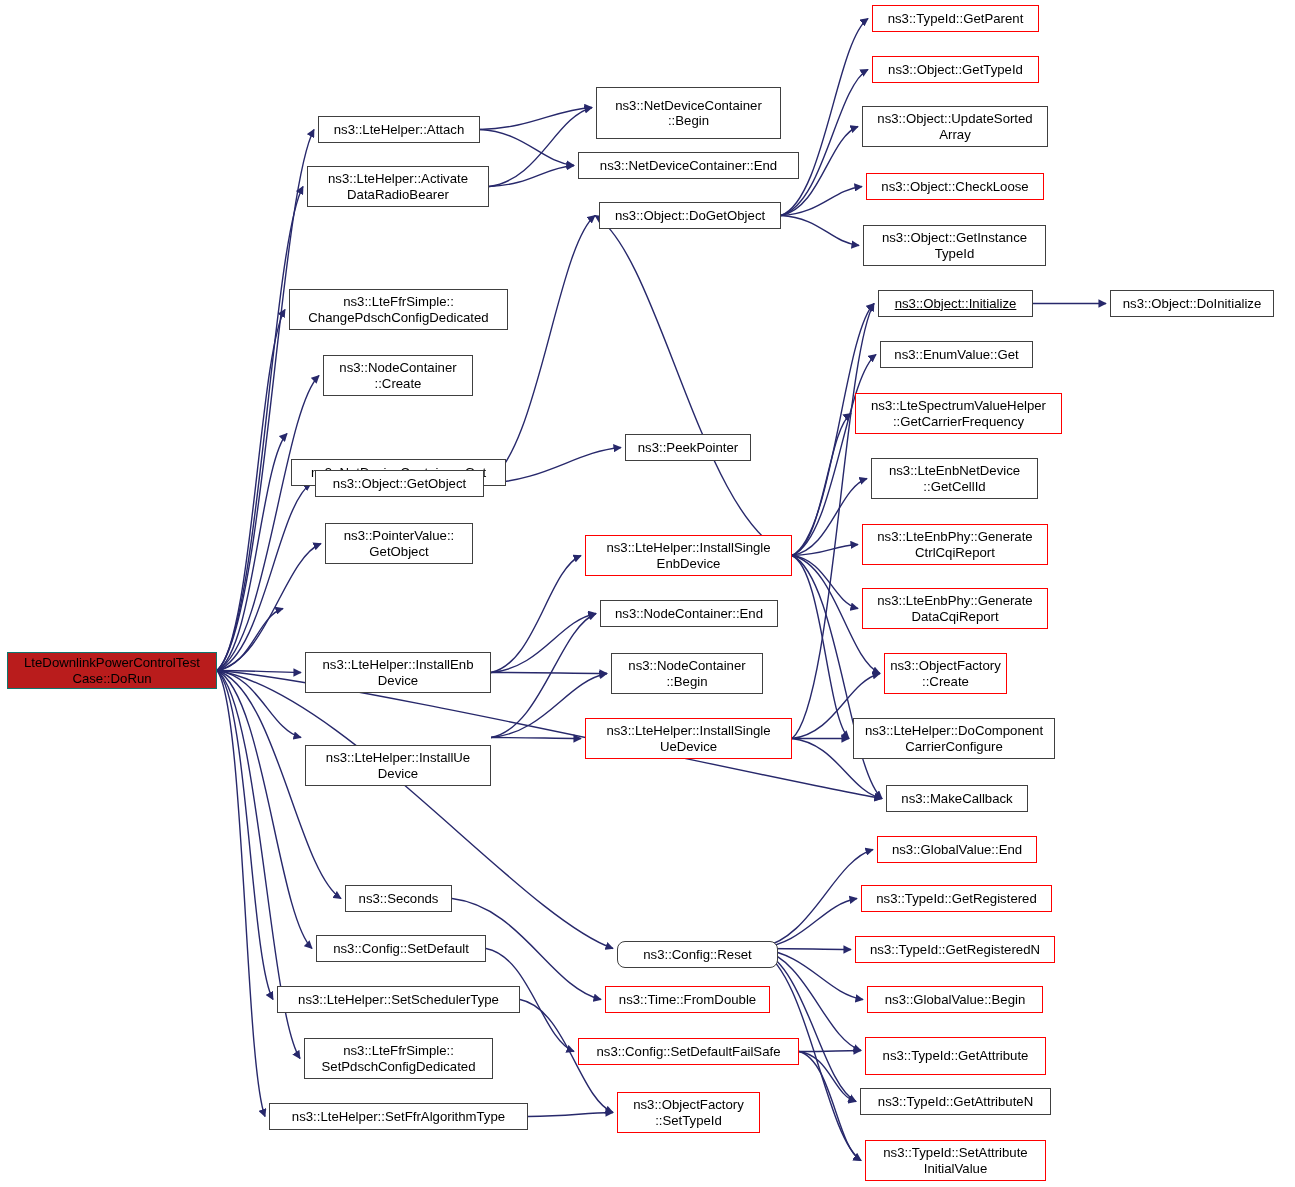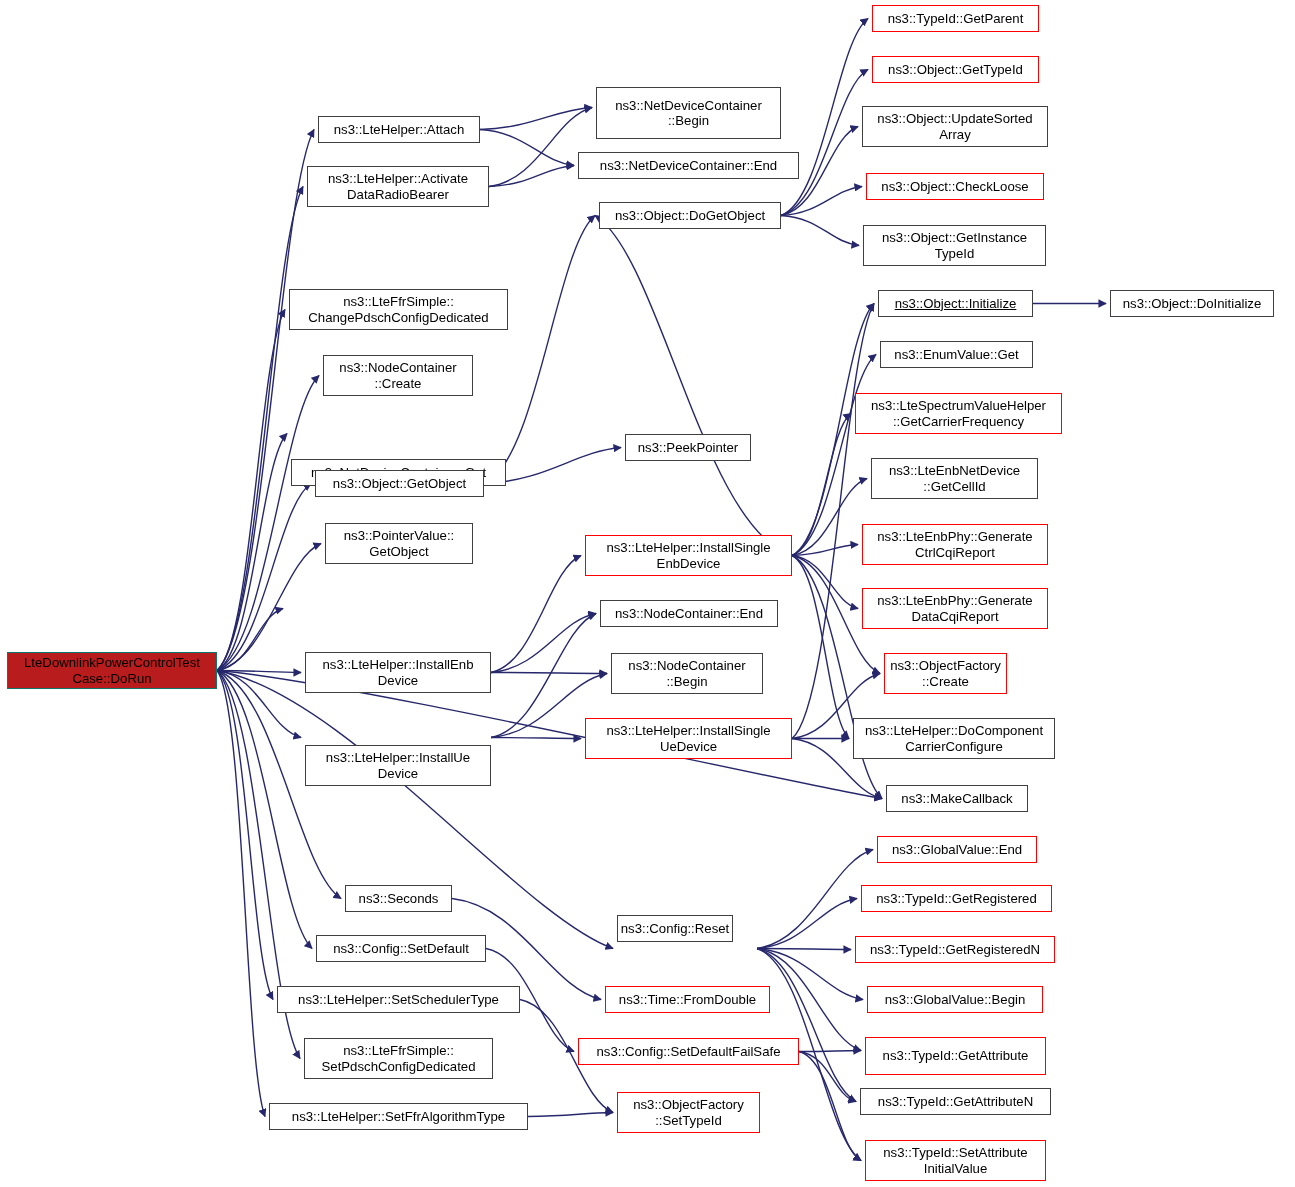--- a/index.html
+++ b/index.html
@@ -150,21 +150,21 @@
     <div class="node" style="left: 578px; top: 152px; width: 221px; height: 27px;">ns3::NetDeviceContainer::End</div>
     <div class="node" style="left: 599px; top: 202px; width: 182px; height: 27px;">ns3::Object::DoGetObject</div>
     <div class="node" style="left: 625px; top: 434px; width: 126px; height: 27px;">ns3::PeekPointer</div>
     <div class="node red" style="left: 585px; top: 535px; width: 207px; height: 41px;">ns3::LteHelper::InstallSingle
 EnbDevice</div>
     <div class="node" style="left: 600px; top: 600px; width: 178px; height: 27px;">ns3::NodeContainer::End</div>
     <div class="node" style="left: 611px; top: 653px; width: 152px; height: 41px;">ns3::NodeContainer
 ::Begin</div>
     <div class="node red" style="left: 585px; top: 718px; width: 207px; height: 41px;">ns3::LteHelper::InstallSingle
 UeDevice</div>
-    <div class="node" style="left: 617px; top: 915px; width: 116px; height: 27px;">ns3::Config::Reset</div>
+    <div class="node" style="left: 617px; top: 941px; width: 161px; height: 27px; border-radius: 8px;">ns3::Config::Reset</div>
     <div class="node red" style="left: 605px; top: 986px; width: 165px; height: 27px;">ns3::Time::FromDouble</div>
     <div class="node red" style="left: 578px; top: 1038px; width: 221px; height: 27px;">ns3::Config::SetDefaultFailSafe</div>
     <div class="node red" style="left: 617px; top: 1092px; width: 143px; height: 41px;">ns3::ObjectFactory
 ::SetTypeId</div>
     <div class="node red" style="left: 872px; top: 5px; width: 167px; height: 27px;">ns3::TypeId::GetParent</div>
     <div class="node red" style="left: 872px; top: 56px; width: 167px; height: 27px;">ns3::Object::GetTypeId</div>
     <div class="node" style="left: 862px; top: 106px; width: 186px; height: 41px;">ns3::Object::UpdateSorted
 Array</div>
     <div class="node red" style="left: 866px; top: 173px; width: 178px; height: 27px;">ns3::Object::CheckLoose</div>
     <div class="node" style="left: 863px; top: 225px; width: 183px; height: 41px;">ns3::Object::GetInstance

